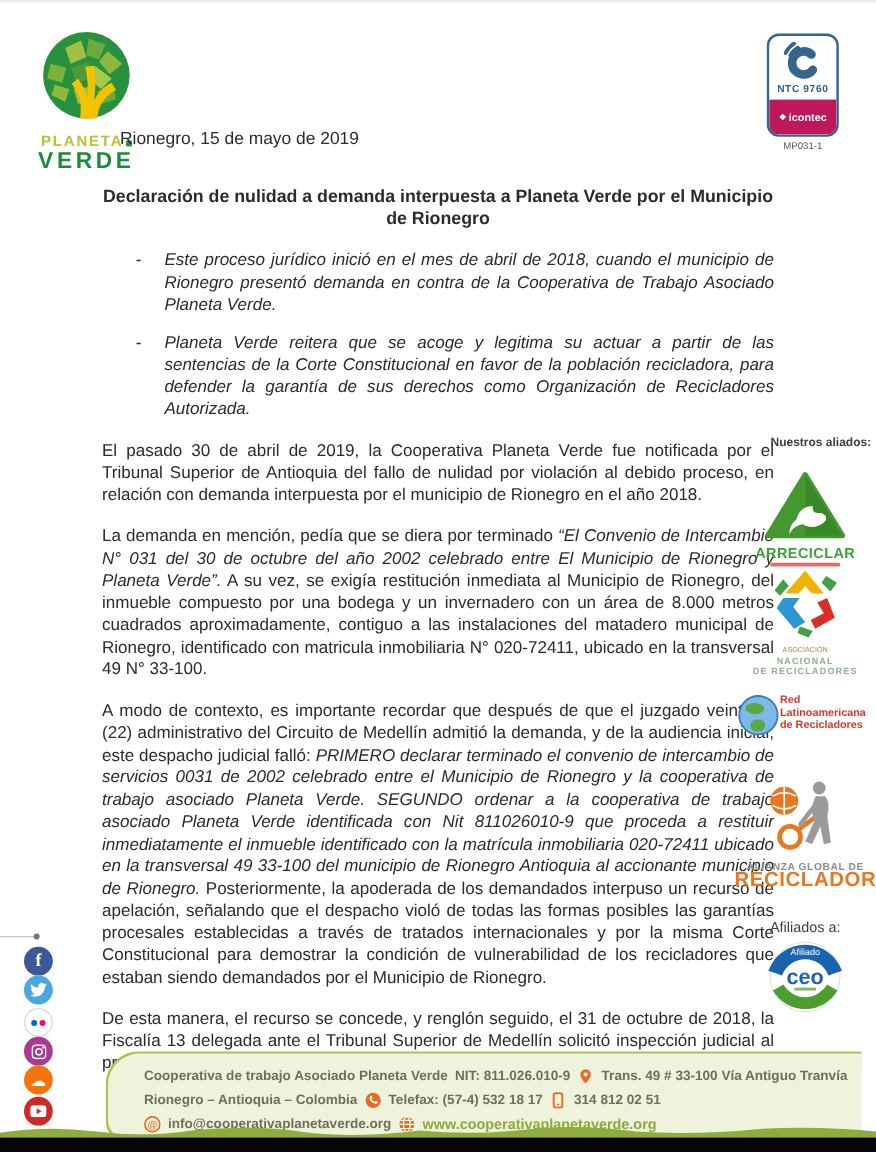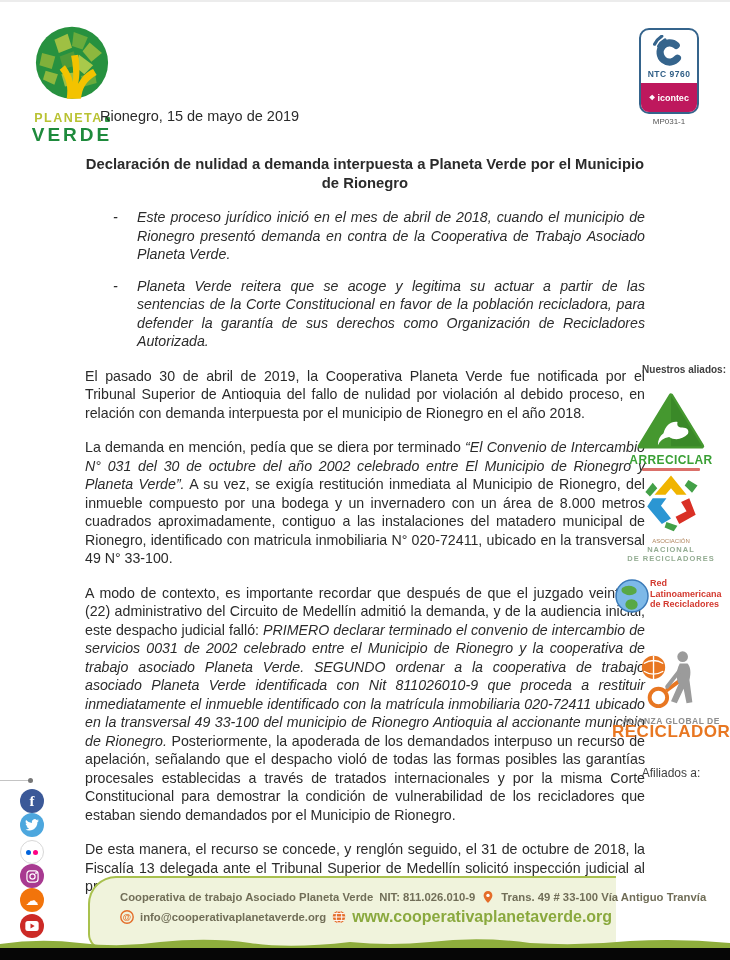--- a/index.html
+++ b/index.html
@@ -69,26 +69,26 @@
           display:flex;align-items:center;justify-content:center;cursor:pointer;}
   .s-fb{top:787px;background:#3b5998;color:#fff;font-weight:bold;font-size:15px;font-family:"Liberation Serif",serif;}
   .s-tw{top:811px;background:#4da7de;}
   .s-fl{top:838px;background:#fff;border:1px solid #d8d8d8;box-sizing:border-box;gap:2px;}
   .s-fl i{width:5px;height:5px;border-radius:50%;display:block;}
   .s-ig{top:862px;background:#a83a91;}
   .s-sc{top:886px;background:#f2740b;color:#fff;font-size:13px;}
   .s-yt{top:912px;background:#cc2a26;}
 
   
-  .footer-box{position:absolute;left:88px;top:874px;width:528px;height:74px;background:#f0f3dc;
+  .footer-box{position:absolute;left:88px;top:874px;width:630px;height:74px;background:#f0f3dc;
               border:2px solid #a9c14e;border-right:none;border-radius:28px 0 0 16px;box-sizing:border-box;
               padding:9px 0 0 30px;font-size:11.3px;font-weight:bold;color:#716e58;}
   .f-line{display:flex;align-items:center;gap:6px;line-height:20px;white-space:nowrap;}
   .f-line svg{flex:0 0 14px;}
-  .f-web{color:#8aa93e;font-size:16px;}
+  .f-web{color:#8aa93e;font-size:12px;}
   .hill{position:absolute;left:0;bottom:10px;width:730px;height:16px;}
   .blackbar{position:absolute;left:0;bottom:0;width:730px;height:12px;background:#060606;}
 </style>
 </head>
 <body>
 
 <div class="page">
 
   <div class="brand">
     <svg viewBox="0 0 100 100">
@@ -196,20 +196,30 @@
         <circle cx="47" cy="11" r="5.5" fill="#9b9b9b"></circle>
         <path d="M44 18 c-4 8 -4 15 -1 21 l-8 18 6 2 7 -15 3 15 6 -1 -3 -23 c2 -8 1 -14 -2 -17 z" fill="#9b9b9b"></path>
         <path d="M45 24 L31 42" stroke="#9b9b9b" stroke-width="4" stroke-linecap="round"></path>
       </svg>
       <div class="ali-line1">ALIANZA GLOBAL DE</div>
       <div class="ali-line2">RECICLADORES</div>
     </div>
 
     <div class="affiliate-label">Afiliados a:</div>
 
+    <div class="ally ally-ceo">
+      <svg viewBox="0 0 64 64">
+        <circle cx="32" cy="32" r="29" fill="#fff" stroke="#e0e0e0"></circle>
+        <path d="M7 29 A26.5 26.5 0 0 1 57 29" stroke="#1a63ad" stroke-width="12" fill="none"></path>
+        <path d="M9.5 41 A26 26 0 0 0 54.5 41" stroke="#4d9e2f" stroke-width="10" fill="none"></path>
+        <text x="32" y="13.5" text-anchor="middle" font-size="7.5" fill="#ffffff" font-family="Liberation Sans, sans-serif">Afiliado</text>
+        <text x="32" y="38" text-anchor="middle" font-size="18" font-weight="bold" fill="#1a63ad" font-family="Liberation Sans, sans-serif">ceo</text>
+        <rect x="23" y="41" width="18" height="2.5" fill="#4d9e2f" opacity=".7"></rect>
+      </svg>
+    </div>
   </div>
 
   <div class="social-line"></div>
   <div class="social-dot"></div>
   <div class="s-icon s-fb">f</div>
   <div class="s-icon s-tw">
     <svg viewBox="0 0 16 14" width="14" height="12">
         <path fill="#fff" d="M16 1.7c-.6.3-1.2.4-1.9.5.7-.4 1.2-1 1.4-1.8-.6.4-1.3.6-2.1.8A3.2 3.2 0 0 0 7.9 4c0 .3 0 .5.1.7A9.2 9.2 0 0 1 1.1 1.3a3.2 3.2 0 0 0 1 4.3c-.5 0-1-.2-1.5-.4 0 1.6 1.1 2.9 2.6 3.2-.3.1-.6.1-.9.1l-.6 0a3.2 3.2 0 0 0 3 2.2A6.5 6.5 0 0 1 0 12.1 9.2 9.2 0 0 0 5 13.5c6 0 9.3-5 9.3-9.3v-.4c.6-.5 1.2-1 1.7-1.7z"></path>
       </svg>
   </div>
@@ -236,20 +246,33 @@
     <div class="f-line">
       <span>Cooperativa de trabajo Asociado Planeta Verde</span>
       <span>NIT: 811.026.010-9</span>
       <svg viewBox="0 0 14 14" width="14" height="14">
           <path d="M7 1 a4.4 4.4 0 0 1 4.4 4.4 c0 3.2 -4.4 7.4 -4.4 7.4 s-4.4 -4.2 -4.4 -7.4 A4.4 4.4 0 0 1 7 1z" fill="#e46d29"></path>
           <circle cx="7" cy="5.4" r="1.7" fill="#fff"></circle>
         </svg>
       <span>Trans. 49 # 33-100 Vía Antiguo Tranvía</span>
     </div>
     <div class="f-line">
+      <span>Rionegro – Antioquia – Colombia</span>
+      <svg viewBox="0 0 14 14" width="14" height="14">
+          <circle cx="7" cy="7" r="6.4" fill="#e46d29"></circle>
+          <path d="M4 4.6 q.2 -1.6 1.7 -1.5 l.8 1.7 -1 .9 q.8 2.1 2.7 2.7 l.9 -1 1.7.8 q.2 1.6 -1.5 1.7 q-5 -1 -5.3 -5.3z" fill="#fff"></path>
+        </svg>
+      <span>Telefax: (57-4) 532 18 17</span>
+      <svg viewBox="0 0 14 14" width="14" height="14">
+          <rect x="3.4" y="1" width="7.2" height="12" rx="1.8" fill="none" stroke="#e46d29" stroke-width="1.6"></rect>
+          <circle cx="7" cy="10.4" r=".9" fill="#e46d29"></circle>
+        </svg>
+      <span>314 812 02 51</span>
+    </div>
+    <div class="f-line">
       <svg viewBox="0 0 14 14" width="14" height="14">
           <circle cx="7" cy="7" r="6.2" fill="none" stroke="#e46d29" stroke-width="1.4"></circle>
           <text x="7" y="10" text-anchor="middle" font-size="8.5" font-weight="bold" fill="#e46d29" font-family="Liberation Sans, sans-serif">@</text>
         </svg>
       <span>info@cooperativaplanetaverde.org</span>
       <svg viewBox="0 0 14 14" width="14" height="14">
           <circle cx="7" cy="7" r="6.2" fill="#e46d29"></circle>
           <ellipse cx="7" cy="7" rx="2.8" ry="6.2" fill="none" stroke="#fff" stroke-width="1"></ellipse>
           <path d="M.8 7 h12.4 M1.8 3.6 h10.4 M1.8 10.4 h10.4" stroke="#fff" stroke-width="1" fill="none"></path>
         </svg>

